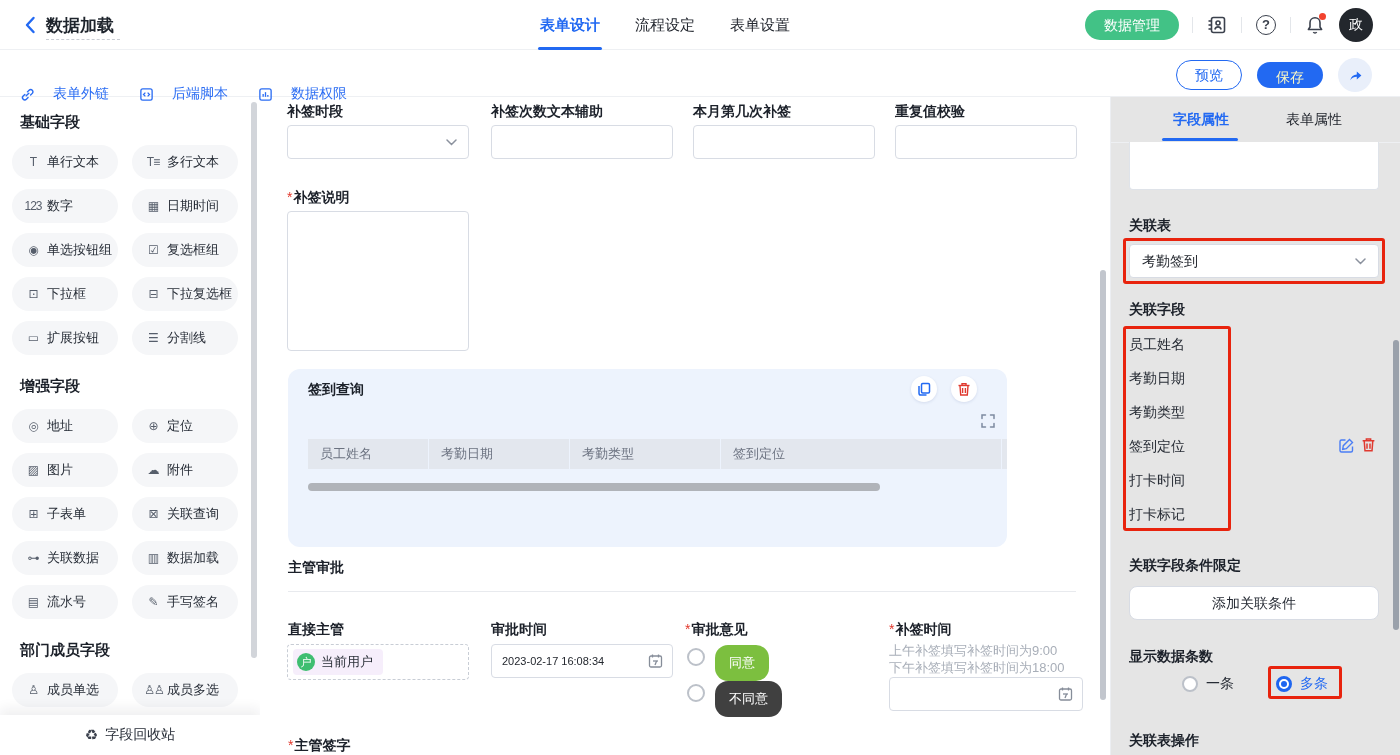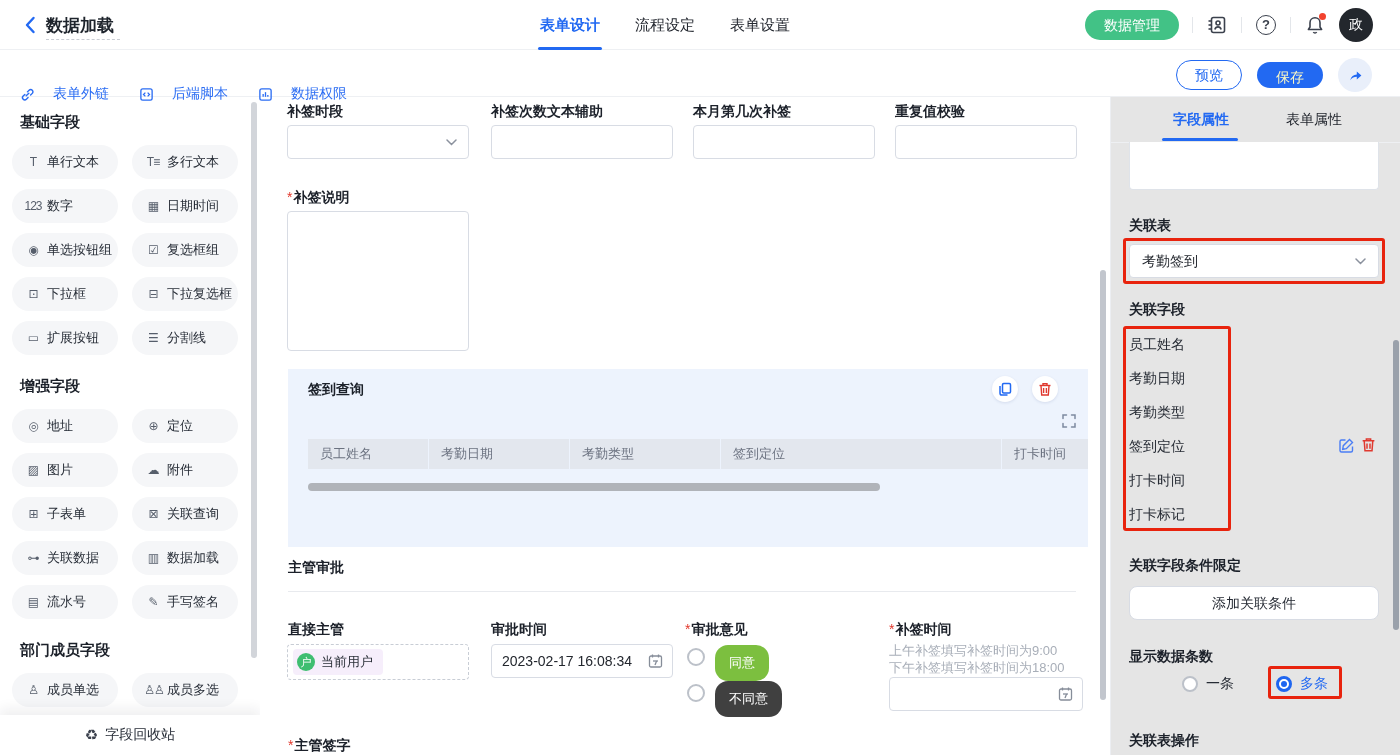--- a/index.html
+++ b/index.html
@@ -53,28 +53,28 @@
   .recycle-bar { position:absolute; left:0; bottom:0; width:260px; height:40px; background:#fff;
     box-shadow:0 -6px 12px rgba(31,35,41,.07); display:flex; align-items:center; justify-content:center;
     gap:7px; font-size:14px; color:#272d37; cursor:pointer; z-index:5; }
   .recycle-bar .g { font-size:15px; color:#3b414d; }
 
   
   .canvas { position:absolute; left:260px; top:97px; width:850px; height:658px; background:#fff; overflow:hidden; }
   .f-label { position:absolute; font-size:14px; font-weight:700; color:#1c212a; white-space:nowrap; }
   .f-label .star { color:#e2372b; margin-right:1px; font-weight:400; }
   .inputbox { position:absolute; width:182px; height:34px; border:1px solid #d8dce4; border-radius:4px;
-    background:#fff; font-size:14px; color:#23272e; line-height:32px; padding-left:10px; cursor:text; }
+    background:#fff; font-size:11px; color:#23272e; line-height:32px; padding-left:10px; cursor:text; }
   .inputbox .chev { position:absolute; right:11px; top:13px; }
   .inputbox .cal { position:absolute; right:9px; top:8px; }
   .textareabox { position:absolute; left:27px; top:114px; width:182px; height:140px;
     border:1px solid #d8dce4; border-radius:4px; background:#fff; cursor:text; }
 
-  .lookup-card { position:absolute; left:28px; top:272px; width:800px; height:178px;
-    background:#edf3fd; border-radius:0; }
+  .lookup-card { position:absolute; left:28px; top:272px; width:719px; height:178px;
+    background:#edf3fd; border-radius:12px; }
   .lookup-title { position:absolute; left:20px; top:12px; font-size:14px; font-weight:700; color:#1c212a; }
   .card-icon { position:absolute; top:7px; width:26px; height:26px; border-radius:50%; background:#fff;
     display:flex; align-items:center; justify-content:center; cursor:pointer; box-shadow:0 1px 3px rgba(30,60,120,.12); }
   .icon-copy-pos { right:70px; } .icon-trash-pos { right:30px; }
   .expand-ic { position:absolute; right:12px; top:45px; cursor:pointer; }
   .lk-table { position:absolute; left:20px; top:70px; right:0; height:30px; display:flex; gap:1px; overflow:hidden; }
   .lk-cell { flex:none; height:30px; background:#e3e7ee; font-size:13px; color:#6b7280; line-height:30px;
     padding-left:12px; white-space:nowrap; cursor:default; }
   .lk-cell:nth-child(1){width:120px;} .lk-cell:nth-child(2){width:140px;} .lk-cell:nth-child(3){width:150px;}
   .lk-cell:nth-child(4){width:280px;} .lk-cell:nth-child(5){width:160px;}

